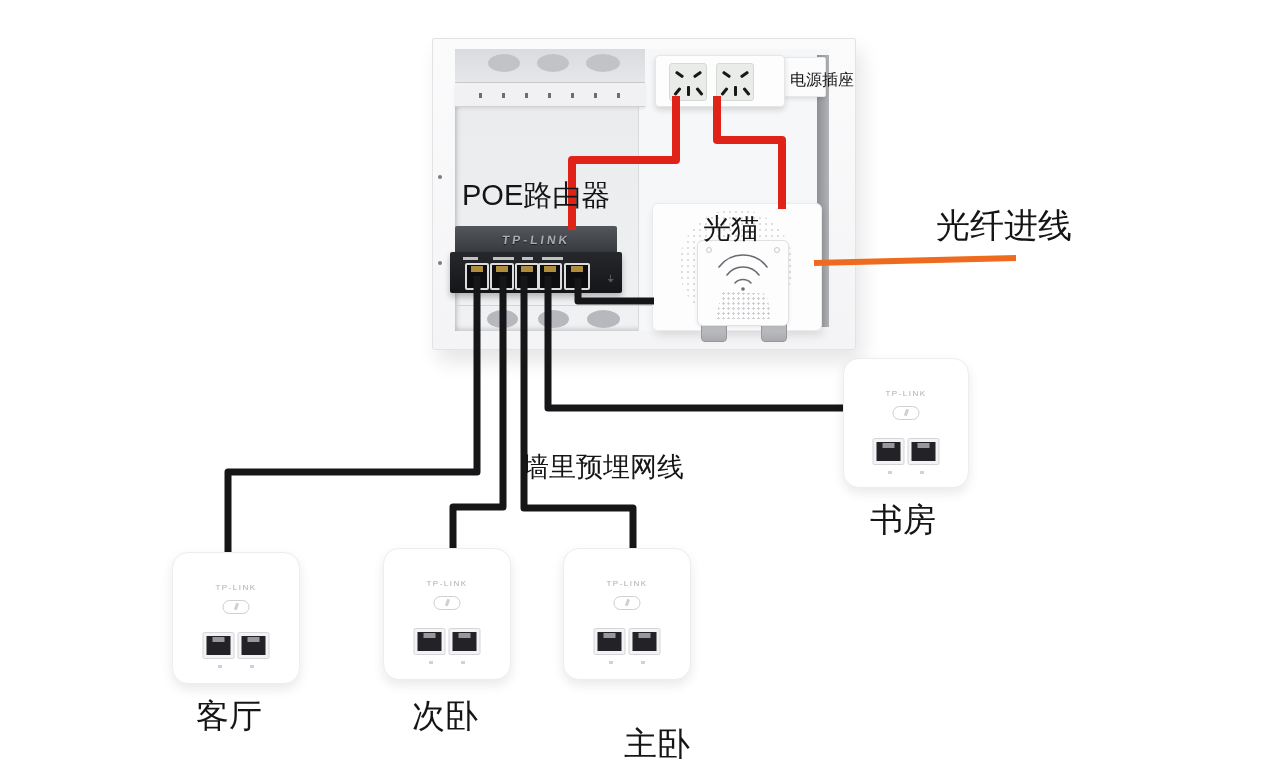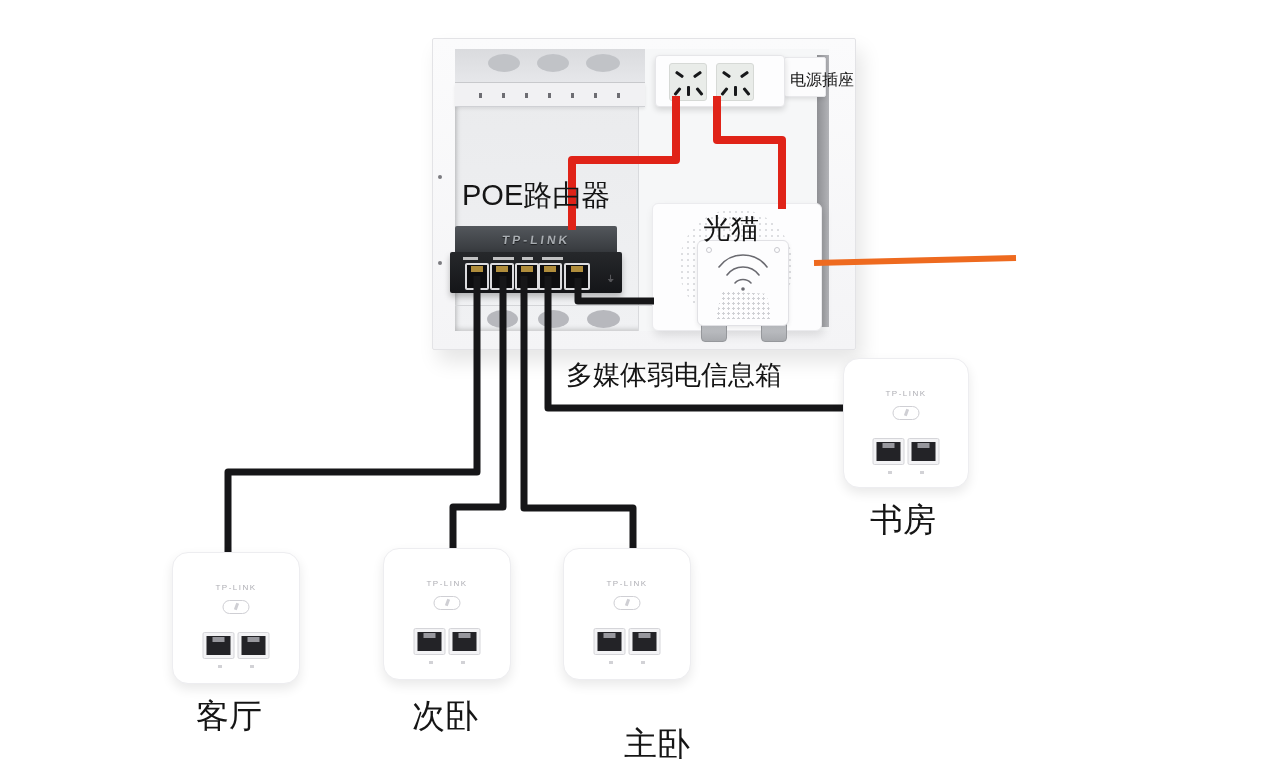--- a/index.html
+++ b/index.html
@@ -316,19 +316,20 @@
     </div>
     <div class="jack-dots">
         <i></i>
         <i></i>
       </div>
   </div>
 
   <div class="lbl lbl-poe">POE路由器</div>
   <div class="lbl lbl-socket">电源插座</div>
   <div class="lbl lbl-modem">光猫</div>
-  <div class="lbl lbl-box">多媒体弱电信息箱</div>
+  <div class="lbl lbl-fiber">光纤进线</div>
+  <div class="lbl lbl-wire">墙里预埋网线</div>
   <div class="lbl lbl-room" style="left:196px; top:694px;">客厅</div>
   <div class="lbl lbl-room" style="left:406px; top:694px;margin-left:6px;">次卧</div>
   <div class="lbl lbl-room" style="left:624px; top:722px;">主卧</div>
   <div class="lbl lbl-room" style="left:870px; top:498px;">书房</div>
 
 </div>
 
 </body></html>

